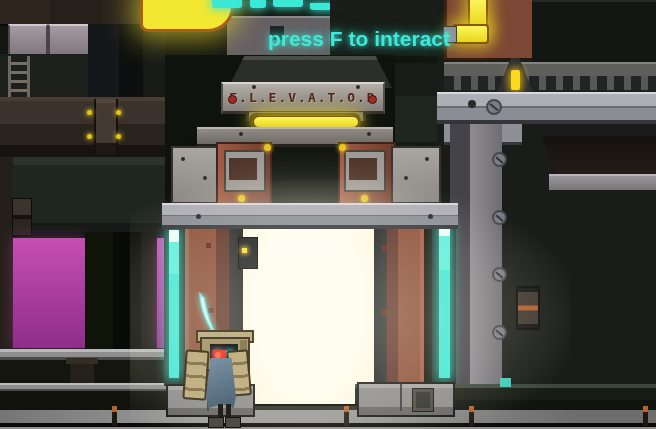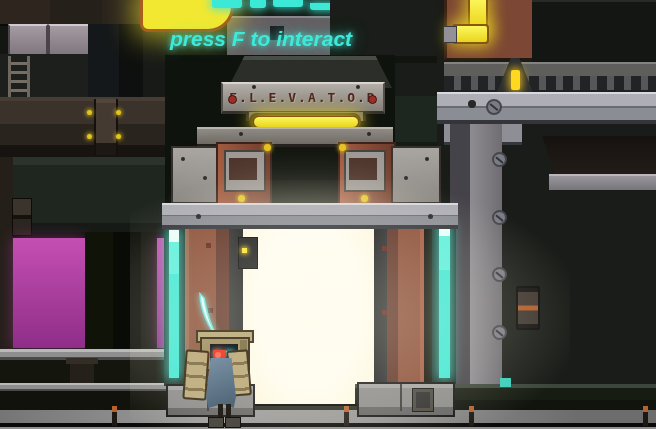--- a/index.html
+++ b/index.html
@@ -26,22 +26,22 @@
   .brown{background:linear-gradient(115deg,#63392c,#7c4836 45%,#8a5340 78%,#91594395%);}
   .neonY{background:linear-gradient(#fdf75c,#e8d51e);border:2px solid #8a5712;box-shadow:0 0 15px 4px rgba(238,216,32,.7);}
   
   .plate{background:linear-gradient(#b3aea7,#837e78);border-top:2px solid #d8d5cf;border-bottom:3px solid #35302c;border-left:2px solid #55504a;border-right:2px solid #55504a;}
   .rivet{width:4px;height:4px;border-radius:50%;background:#2e2a26;}
   .reddot{width:7px;height:7px;border-radius:50%;background:#9e2d26;border:1px solid #3c1410;}
   .rust{background:linear-gradient(90deg,#a25a40,#8a4c36 40%,#6d3a2a);border:2px solid #3c211a;}
   .cyanstrip{background:linear-gradient(180deg,#eafffb 0 8%,#5df0de 8% 30%,var(--cyan-strip,#3fe8d5) 30% 100%);box-shadow:0 0 12px 2px rgba(60,235,215,.75);}
   .signtext{font-family:"DejaVu Sans Mono",monospace;font-weight:bold;font-size:13px;
             letter-spacing:2px;color:#4f251c;text-shadow:1px 1px 0 rgba(230,225,215,.3);white-space:nowrap;}
-  .prompt{font-weight:bold;font-size:21px;text-align:left;color:var(--prompt-cyan,#3fe9d9);
-          text-shadow:0 0 6px rgba(64,235,215,.95),0 0 16px rgba(64,235,215,.55);font-style:italic;}
+  .prompt{font-weight:bold;font-size:21px;text-align:right;color:var(--prompt-cyan,#3fe9d9);
+          text-shadow:0 0 6px rgba(64,235,215,.95),0 0 16px rgba(64,235,215,.55);}
   .glyph{background:#3ce8d6;box-shadow:0 0 8px 2px rgba(60,230,214,.8);border-radius:0 0 3px 3px;}
   .crate{background:linear-gradient(180deg,#a2a2a2 0 14%,#8a8a8a 14% 75%,#646464 75%);border:2px solid #141414;}
   .post{background:#1c1914;}
   .postcap{background:#b5622d;}
 </style>
 </head>
 <body>
 
 <div id="stage">
 

